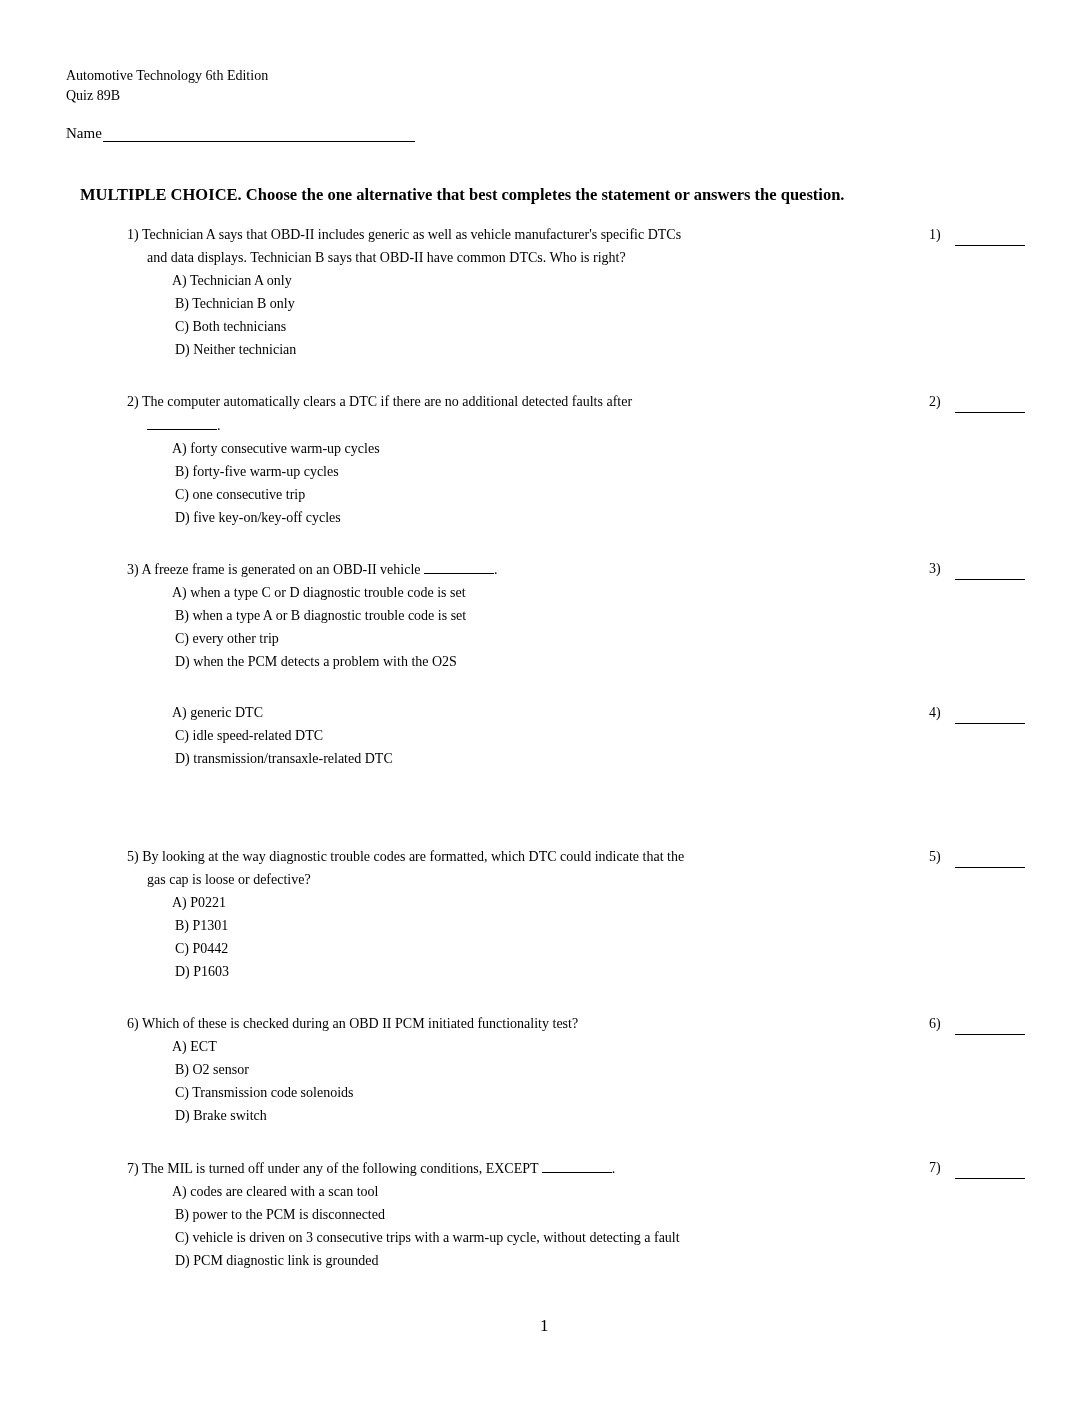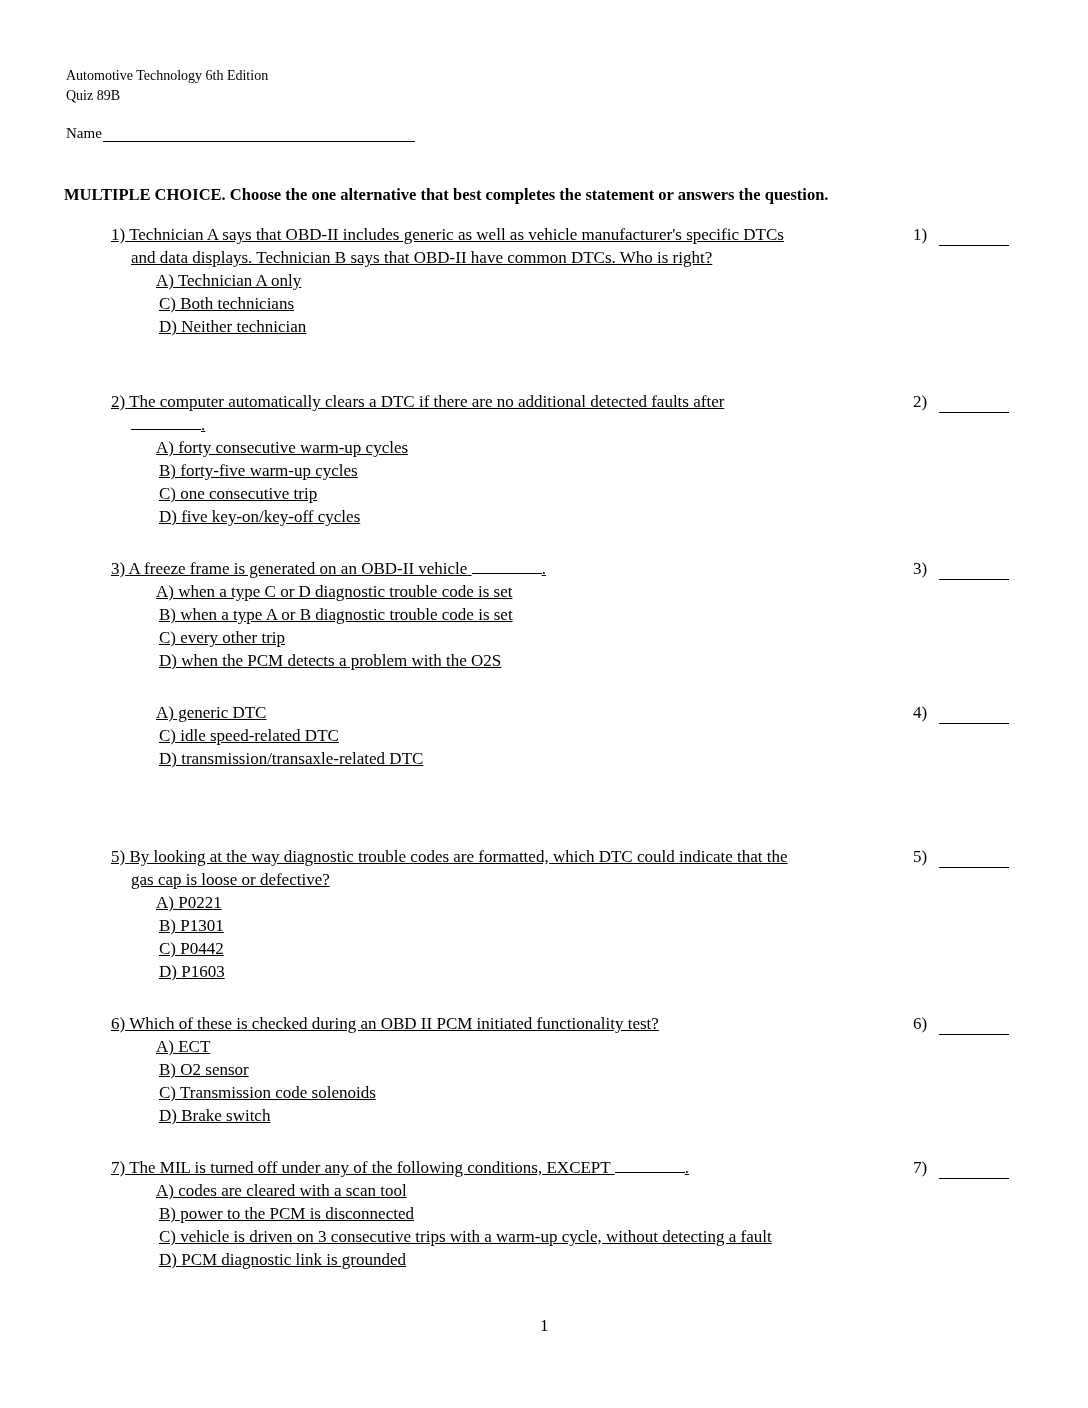--- a/index.html
+++ b/index.html
@@ -3,22 +3,22 @@
 <meta charset="utf-8">
 <style>
   html, body { margin: 0; padding: 0; background: #ffffff; }
   body {
     width: 1088px; height: 1408px; position: relative; overflow: hidden;
     font-family: "Liberation Serif", "DejaVu Serif", serif; color: #000;
   }
   .header { position: absolute; left: 66px; top: 66px; font-size: 14px; line-height: 20px; }
   .name-row { position: absolute; left: 66px; top: 124px; font-size: 15px; display: flex; align-items: flex-end; }
   .name-line { display: inline-block; width: 312px; border-bottom: 1px solid #000; height: 17px; margin-left: 1px; }
-  .instructions { position: absolute; left: 64px; top: 185px; font-size: 16.5px; font-weight: bold; white-space: nowrap; }
-  .question { position: absolute; left: 111px; width: 960px; font-size: 17px; line-height: 23px; text-decoration: underline; }
+  .instructions { position: absolute; left: 80px; top: 185px; font-size: 16.5px; font-weight: bold; white-space: nowrap; }
+  .question { position: absolute; left: 127px; width: 960px; font-size: 14px; line-height: 23px; }
   .q-stem { width: 785px; }
   .q-stem .cont { padding-left: 20px; display: block; }
   .choice { padding-left: 45px; white-space: nowrap; }
   .choice.b { padding-left: 48px; }
   .answer { position: absolute; left: 802px; top: 0; display: flex; align-items: flex-end; }
   .answer-num { width: 26px; }
   .answer-line { display: inline-block; width: 70px; border-bottom: 1.5px solid #000; height: 17px; margin-left: 0; }
   .blank { display: inline-block; width: 70px; border-bottom: 1px solid #000; height: 16px; vertical-align: baseline; }
   .page-num { position: absolute; left: 540px; top: 1316px; font-size: 17px; }
 </style>
@@ -37,20 +37,21 @@
 
 <div class="instructions">MULTIPLE CHOICE.  Choose the one alternative that best completes the statement or answers the question.</div>
 
 <div class="question" style="top:223px;">
   <div class="q-stem">
     <span>1)</span>
     <span>Technician A says that OBD-II includes generic as well as vehicle manufacturer's specific DTCs</span>
     <span class="cont">and data displays. Technician B says that OBD-II have common DTCs. Who is right?</span>
   </div>
   <div class="choice">A) Technician A only</div>
+  <div class="choice b">B) Technician B only</div>
   <div class="choice b">C) Both technicians</div>
   <div class="choice b">D) Neither technician</div>
   <div class="answer">
     <span class="answer-num">1)</span>
     <span class="answer-line"></span>
   </div>
 </div>
 
 <div class="question" style="top:390px;">
   <div class="q-stem">

